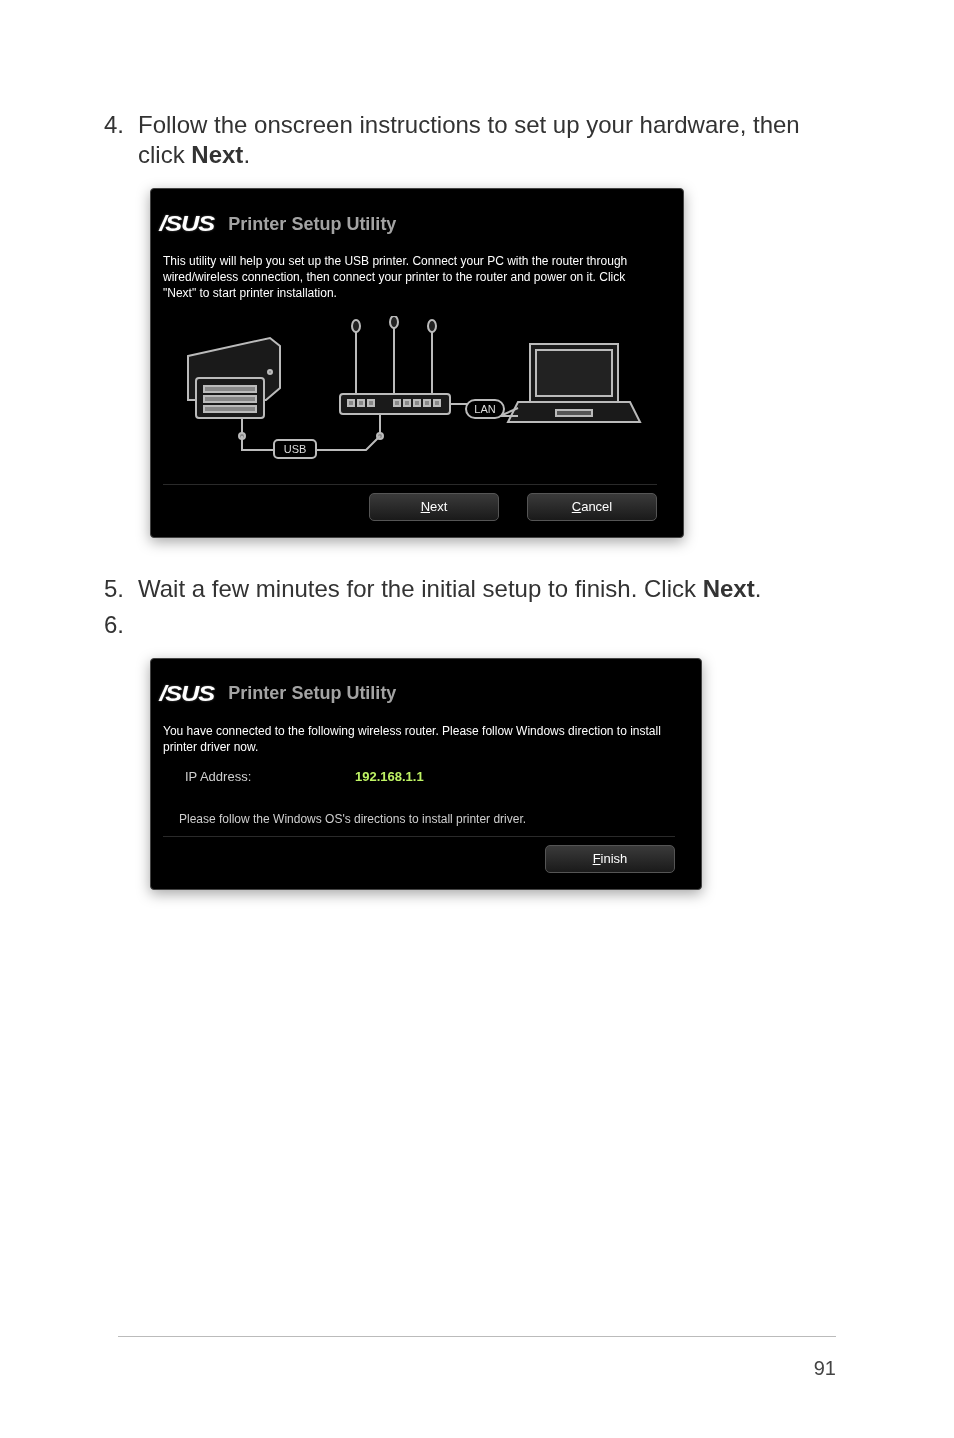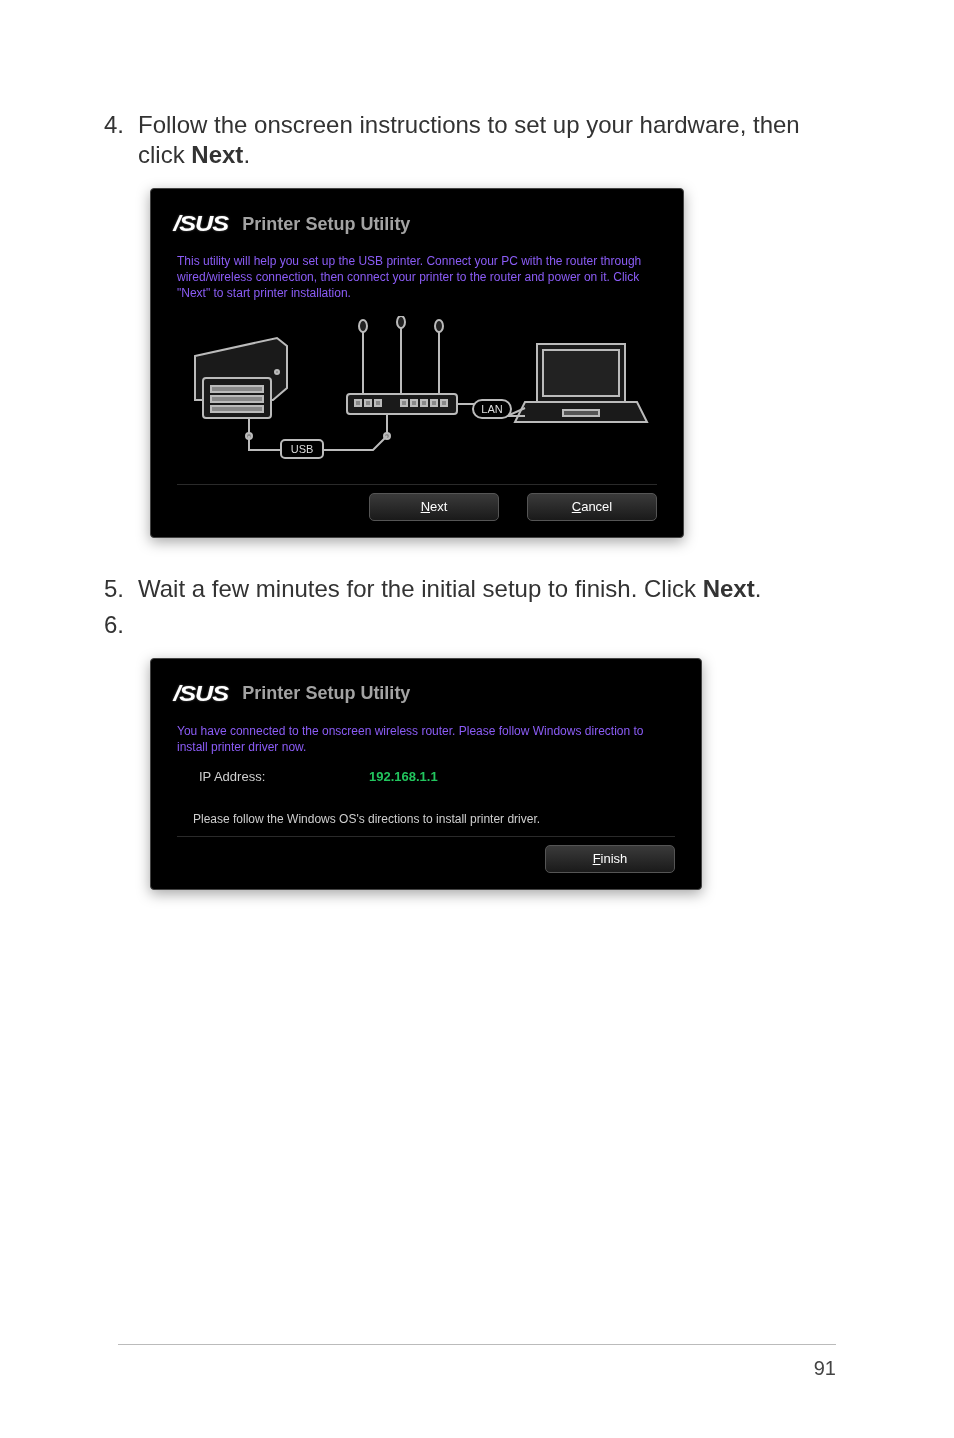--- a/index.html
+++ b/index.html
@@ -5,42 +5,42 @@
   * { margin: 0; padding: 0; box-sizing: border-box; }
   html, body { width: 954px; height: 1438px; background: #fff; font-family: "Segoe UI", Arial, sans-serif; color: #333; }
   .page { width: 954px; height: 1438px; padding: 110px 104px 0 104px; position: relative; }
   .step { display: flex; margin-bottom: 6px; }
   .step .num { width: 34px; flex-shrink: 0; font-size: 24px; line-height: 1.25; }
   .step .txt { font-size: 24px; line-height: 1.25; }
   .step .txt b { font-weight: 700; }
 
   
   .dialog-wrap { margin: 18px 0 36px 46px; }
-  .dialog { width: 534px; background: #000; border: 1px solid #444; border-radius: 4px; padding: 22px 26px 16px 26px; color: #d9d9d9; box-shadow: 0 4px 14px rgba(0,0,0,0.35); position: relative; }
+  .dialog { width: 534px; background: #000; border: 1px solid #444; border-radius: 4px; padding: 22px 26px 16px 12px; color: #d9d9d9; box-shadow: 0 4px 14px rgba(0,0,0,0.35); position: relative; }
   .dialog .titlebar { display: flex; align-items: center; margin-bottom: 16px; }
   .asus-logo { font-family: Arial, sans-serif; font-weight: 900; font-style: italic; font-size: 22px; color: #fff; letter-spacing: -1px; transform: scaleX(1.15); margin-right: 18px; text-shadow: 0 0 2px #666; }
   .dialog .title { font-size: 18px; font-weight: 700; color: #a3a3a3; }
-  .desc { font-size: 12px; line-height: 1.35; color: #8b5cf6; margin-bottom: 14px; }
+  .desc { font-size: 12px; line-height: 1.35; color: #ffffff; margin-bottom: 14px; }
   .illus { height: 160px; position: relative; margin-bottom: 8px; }
   .btnrow { display: flex; justify-content: flex-end; gap: 28px; padding-top: 8px; border-top: 1px solid #2a2a2a; margin-top: 6px; }
   .btn { min-width: 130px; height: 28px; border-radius: 5px; background: linear-gradient(#3a3a3a,#1a1a1a); border: 1px solid #555; color: #fff; font-size: 13px; display: flex; align-items: center; justify-content: center; }
   .btn span.u { text-decoration: underline; }
 
   
   .illus svg { width: 100%; height: 100%; }
 
   
   .dialog2-wrap { margin: 18px 0 0 46px; }
   .dialog2 { width: 552px; }
   .row { display: flex; font-size: 13px; color: #cfcfcf; margin: 2px 0 0 22px; }
   .row .lbl { width: 170px; }
-  .row .val { font-weight: 700; color: #22c55e; text-align: center; }
+  .row .val { font-weight: 700; color: #bef264; text-align: center; }
   .note2 { font-size: 12px; color: #cfcfcf; margin: 28px 0 10px 16px; }
 
-  .page-num { position: absolute; bottom: 58px; right: 118px; font-size: 20px; color: #444; border-top: 1px solid #bbb; padding-top: 12px; width: 718px; text-align: right; }
+  .page-num { position: absolute; bottom: 58px; right: 118px; font-size: 20px; color: #444; border-top: 1px solid #bbb; padding-top: 20px; width: 718px; text-align: right; }
 </style>
 </head>
 <body>
 
 <div class="page">
 
   <div class="step">
     <div class="num">4.</div>
     <div class="txt">
       <span>Follow the onscreen instructions to set up your hardware, then click </span><b>Next</b><span>.</span>
@@ -128,21 +128,21 @@
   <div class="step">
     <div class="num">6.</div>
   </div>
 
   <div class="dialog2-wrap">
     <div class="dialog dialog2">
       <div class="titlebar">
         <div class="asus-logo">/SUS</div>
         <div class="title">Printer Setup Utility</div>
       </div>
-      <div class="desc">You have connected to the onscreen wireless router. Please follow Windows direction to install printer driver now.</div>
+      <div class="desc">You have connected to the following wireless router. Please follow Windows direction to install printer driver now.</div>
       <div class="row">
         <div class="lbl">IP Address:</div>
         <div class="val">192.168.1.1</div>
       </div>
       <div class="note2">Please follow the Windows OS's directions to install printer driver.</div>
       <div class="btnrow">
         <div class="btn">
           <span><span class="u">F</span><span>inish</span></span>
         </div>
       </div>

